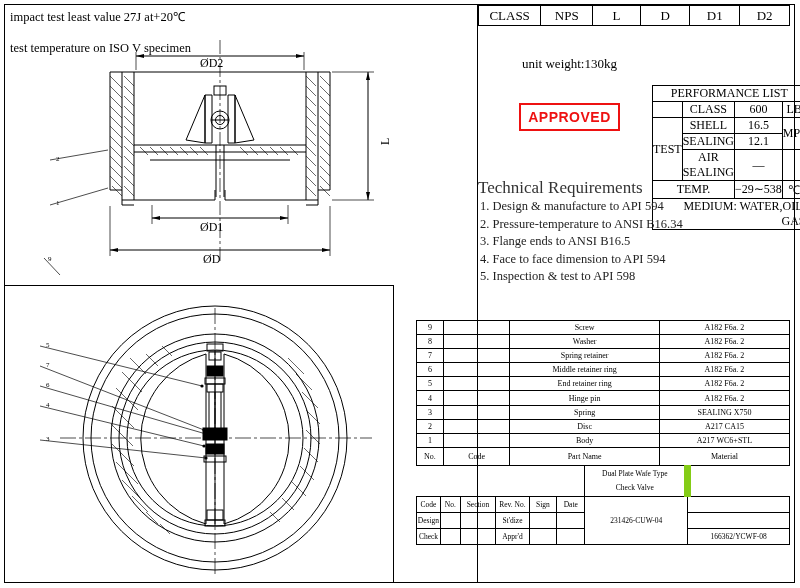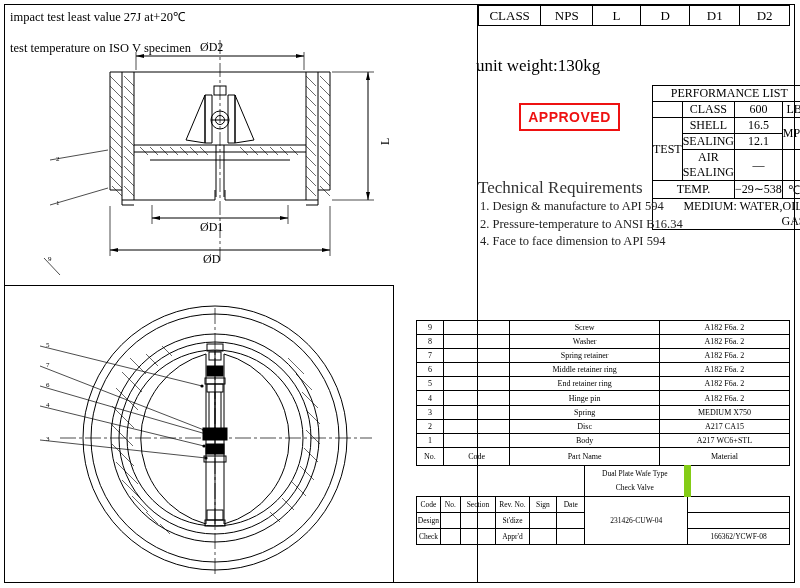--- a/index.html
+++ b/index.html
@@ -23,21 +23,21 @@
   #bom{left:416px;top:320px;width:374px;}
   #bom td{font-size:8px;height:13.1px;}
   
   #title{left:416px;top:465px;width:374px;}
   #title td{font-size:7.5px;height:15px;}
   .approved{position:absolute;left:519px;top:103px;width:97px;height:24px;border:2.5px solid #e11;color:#e11;
     font-family:"Liberation Sans",sans-serif;font-weight:bold;font-size:14px;display:flex;align-items:center;justify-content:center;letter-spacing:.5px;}
   .tr-head{position:absolute;left:478px;top:178px;font-size:17px;color:#333;font-family:"Liberation Serif",serif;}
   .tr-list{position:absolute;left:480px;top:198px;font-size:12.5px;line-height:17.5px;color:#222;}
   .tr-list div{white-space:nowrap;}
-  .uw{position:absolute;left:476px;top:56px;font-size:17px;}
+  .uw{position:absolute;left:522px;top:56px;font-size:13px;}
   .dim{position:absolute;font-size:12px;font-family:"Liberation Serif",serif;}
   .lead{position:absolute;font-size:7px;}
   svg{position:absolute;left:0;top:0;}
   .vtxt{position:absolute;font-size:12px;transform:rotate(-90deg);transform-origin:left top;}
 </style>
 </head>
 <body>
 
 <div id="sheet">
   <div class="frame"></div>
@@ -100,21 +100,23 @@
     <tr>
       <td colspan="4" style="text-align:right;padding-left:11px;">MEDIUM: WATER,OIL, GAS</td>
     </tr>
   </tbody>
     </table>
 
   <div class="tr-head">Technical Requirements</div>
   <div class="tr-list">
     <div>1. Design &amp; manufacture to API 594</div>
     <div>2. Pressure-temperature to ANSI B16.34</div>
+    <div>3. Flange ends to ANSI B16.5</div>
     <div>4. Face to face dimension to API 594</div>
+    <div>5. Inspection &amp; test to API 598</div>
   </div>
 
   <table class="tbl" id="bom">
     <tbody>
         <tr>
       <td style="width:26px">9</td>
       <td style="width:66px"></td>
       <td style="width:150px">Screw</td>
       <td style="width:130px">A182 F6a. 2</td>
     </tr>
@@ -145,21 +147,21 @@
     <tr>
       <td>4</td>
       <td></td>
       <td>Hinge pin</td>
       <td>A182 F6a. 2</td>
     </tr>
     <tr>
       <td>3</td>
       <td></td>
       <td>Spring</td>
-      <td>MEDIUM X750</td>
+      <td>SEALING X750</td>
     </tr>
     <tr>
       <td>2</td>
       <td></td>
       <td>Disc</td>
       <td>A217 CA15</td>
     </tr>
     <tr>
       <td>1</td>
       <td></td>
@@ -355,21 +357,21 @@
         <polygon points="304,56 296,54 296,58"></polygon>
       <polygon points="152,218 160,216 160,220"></polygon>
         <polygon points="288,218 280,216 280,220"></polygon>
       <polygon points="110,250 118,248 118,252"></polygon>
         <polygon points="330,250 322,248 322,252"></polygon>
       <polygon points="368,72 366,80 370,80"></polygon>
         <polygon points="368,200 366,192 370,192"></polygon>
     </g>
   </svg>
 
-  <div class="txt dim" style="left:200px;top:40px;">ØD2</div>
+  <div class="txt dim" style="left:200px;top:56px;">ØD2</div>
   <div class="txt dim" style="left:200px;top:220px;">ØD1</div>
   <div class="txt dim" style="left:203px;top:252px;">ØD</div>
   <div class="vtxt" style="left:378px;top:145px;">L</div>
   <div class="txt lead" style="left:56px;top:155px;">2</div>
   <div class="txt lead" style="left:56px;top:199px;">1</div>
   <div class="txt lead" style="left:48px;top:255px;">9</div>
 
   <svg width="400" height="300" viewBox="0 0 400 300" style="top:288px;">
     <g stroke="#000" fill="none" stroke-width="1">
 

